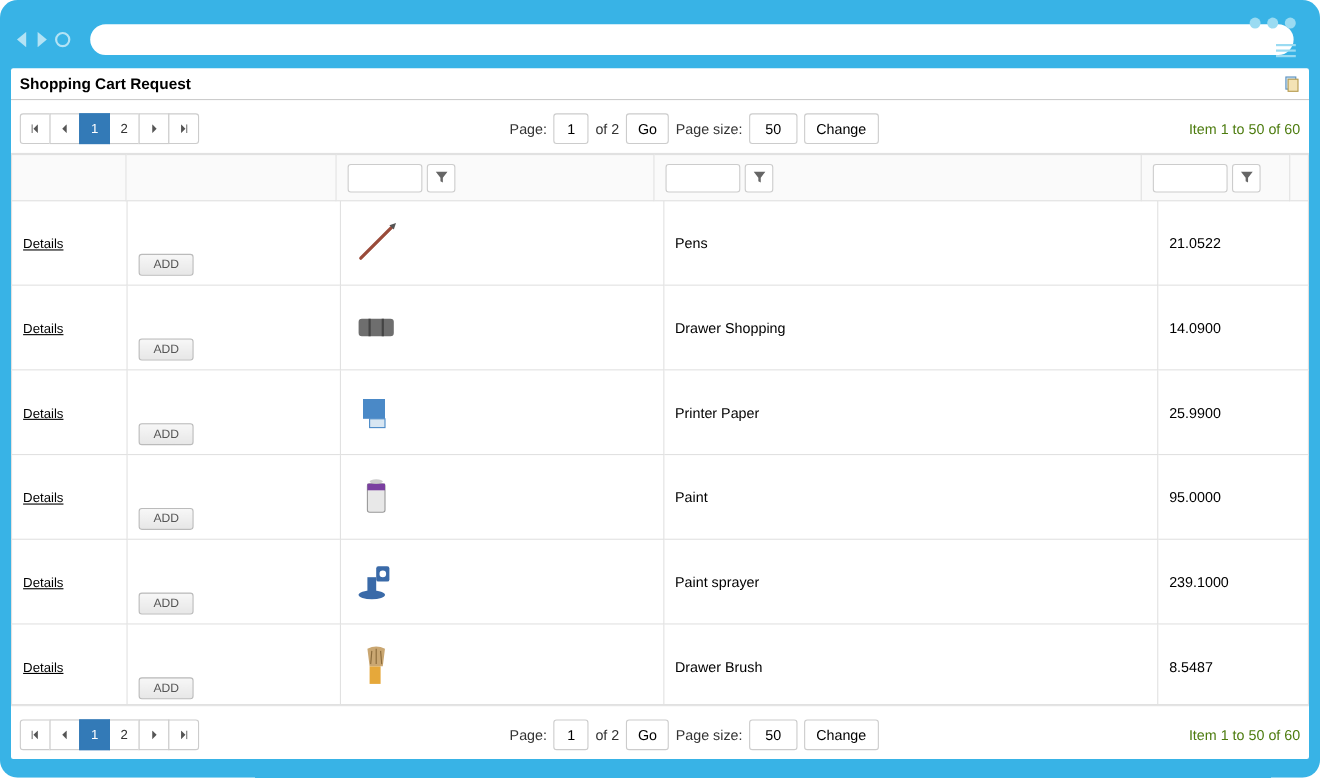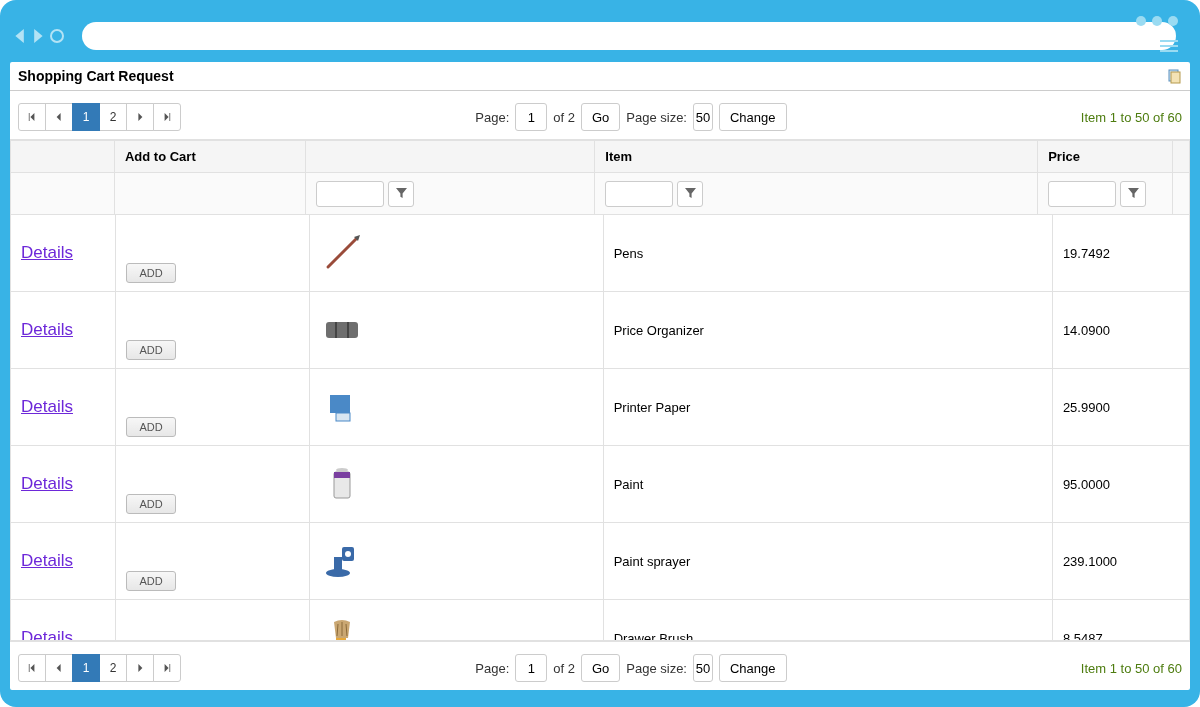--- a/index.html
+++ b/index.html
@@ -77,21 +77,21 @@
     .pager-btn:last-child { border-radius: 0 3px 3px 0; }
     .pager-btn.active { background: #337ab7; color: #fff; border-color: #337ab7; z-index: 1; position: relative; }
     .pager-btn svg { width: 8px; height: 8px; }
     .toolbar-mid { flex:1; display:flex; align-items:center; justify-content:center; gap:6px; }
     .tb-label { color: #333; font-size: 13px; }
     .tb-input, .tb-btn {
       border: 1px solid #ccc; height: 28px; border-radius: 3px;
       font-size: 13px; text-align:center;
     }
     .tb-input { width: 32px; }
-    .tb-input.wide { width: 20px; }
+    .tb-input.wide { width: 44px; }
     .tb-btn { padding: 0 10px; background: #fff; cursor: pointer; }
     .status { color: #4d7c0f; margin-left: auto; font-size: 13px; }
 
     .grid-body { flex: 1; overflow: hidden; display:flex; flex-direction:column; border-bottom:1px solid #e1e1e1; }
     table { width: 100%; border-collapse: collapse; table-layout: fixed; }
     col.c-details { width: 100px; }
     col.c-add { width: 184px; }
     col.c-img { width: 278px; }
     col.c-item { width: 426px; }
     col.c-price { width: 130px; }
@@ -109,21 +109,21 @@
     .filter-btn { border:1px solid #ccc; height:26px; width:26px; border-radius:3px; background:#fff; display:flex; align-items:center; justify-content:center; cursor:pointer;}
     .scroll-area { flex:1; overflow-y:auto; position:relative; }
     .scroll-area::-webkit-scrollbar { width: 16px; }
     .scroll-area::-webkit-scrollbar-thumb { background:#c6c6c6; border-radius:0; }
     .scroll-area::-webkit-scrollbar-track { background:#f1f1f1; }
     tr.data-row td {
       border-left: 1px solid #e1e1e1; border-right: 1px solid #e1e1e1;
       border-bottom: 1px solid #e1e1e1;
       padding: 8px 10px; height: 63px; vertical-align: middle;
     }
-    .details-link { color: #6d28d9; text-decoration: underline; cursor:pointer; font-size:17px;margin-top:29px; }
+    .details-link { color: #000000; text-decoration: underline; cursor:pointer; font-size:12px;margin-top:29px; }
     .add-btn {
       border: 1px solid #bbb; background: linear-gradient(#f7f7f7,#e7e7e7);
       border-radius: 3px; padding: 3px 12px; font-size: 11px; color:#555; cursor:pointer;margin-top:40px;
     }
     .thumb { width: 44px; height: 44px; display:flex; align-items:center; justify-content:center; }
     .thumb svg { width: 44px; height: 44px; }
   </style>
 </head>
 <body>
 
@@ -201,28 +201,20 @@
       <table>
         <colgroup>
             <col class="c-details">
             <col class="c-add">
             <col class="c-img">
             <col class="c-item">
             <col class="c-price">
             <col class="c-scroll">
           </colgroup>
         <thead>
-          <tr>
-            <th></th>
-            <th>Add to Cart</th>
-            <th></th>
-            <th>Item</th>
-            <th>Price</th>
-            <th style="border-left:none;"></th>
-          </tr>
           <tr class="filter-row">
             <td></td>
             <td></td>
             <td>
               <div class="filter-wrap">
                 <input class="filter-input" style="">
                 <button class="filter-btn">
                     <svg width="11" height="11" viewBox="0 0 10 10">
                       <path d="M0 0h10L6 5v4L4 8V5z" fill="#666"></path>
                     </svg>
@@ -269,35 +261,35 @@
                 <td><button class="add-btn">ADD</button></td>
                 <td>
                   <div class="thumb">
                     <svg viewBox="0 0 44 44">
                       <line x1="8" y1="36" x2="36" y2="8" stroke="#9a4b3a" stroke-width="3" stroke-linecap="round"></line>
                       <polygon points="34,6 40,4 38,10" fill="#555"></polygon>
                     </svg>
                   </div>
                 </td>
                 <td>Pens</td>
-                <td>19.7492</td>
+                <td>21.0522</td>
               </tr>
               <tr class="data-row">
                 <td><a class="details-link">Details</a></td>
                 <td><button class="add-btn">ADD</button></td>
                 <td>
                   <div class="thumb">
                     <svg viewBox="0 0 44 44">
                       <rect x="6" y="14" width="32" height="16" rx="3" fill="#6e6e6e"></rect>
                       <line x1="16" y1="14" x2="16" y2="30" stroke="#444" stroke-width="2"></line>
                       <line x1="28" y1="14" x2="28" y2="30" stroke="#444" stroke-width="2"></line>
                     </svg>
                   </div>
                 </td>
-                <td>Price Organizer</td>
+                <td>Drawer Shopping</td>
                 <td>14.0900</td>
               </tr>
               <tr class="data-row">
                 <td><a class="details-link">Details</a></td>
                 <td><button class="add-btn">ADD</button></td>
                 <td>
                   <div class="thumb">
                     <svg viewBox="0 0 44 44">
                       <rect x="10" y="10" width="20" height="18" fill="#4a89c7"></rect>
                       <rect x="16" y="28" width="14" height="8" fill="#d8e6f2" stroke="#4a89c7"></rect>

